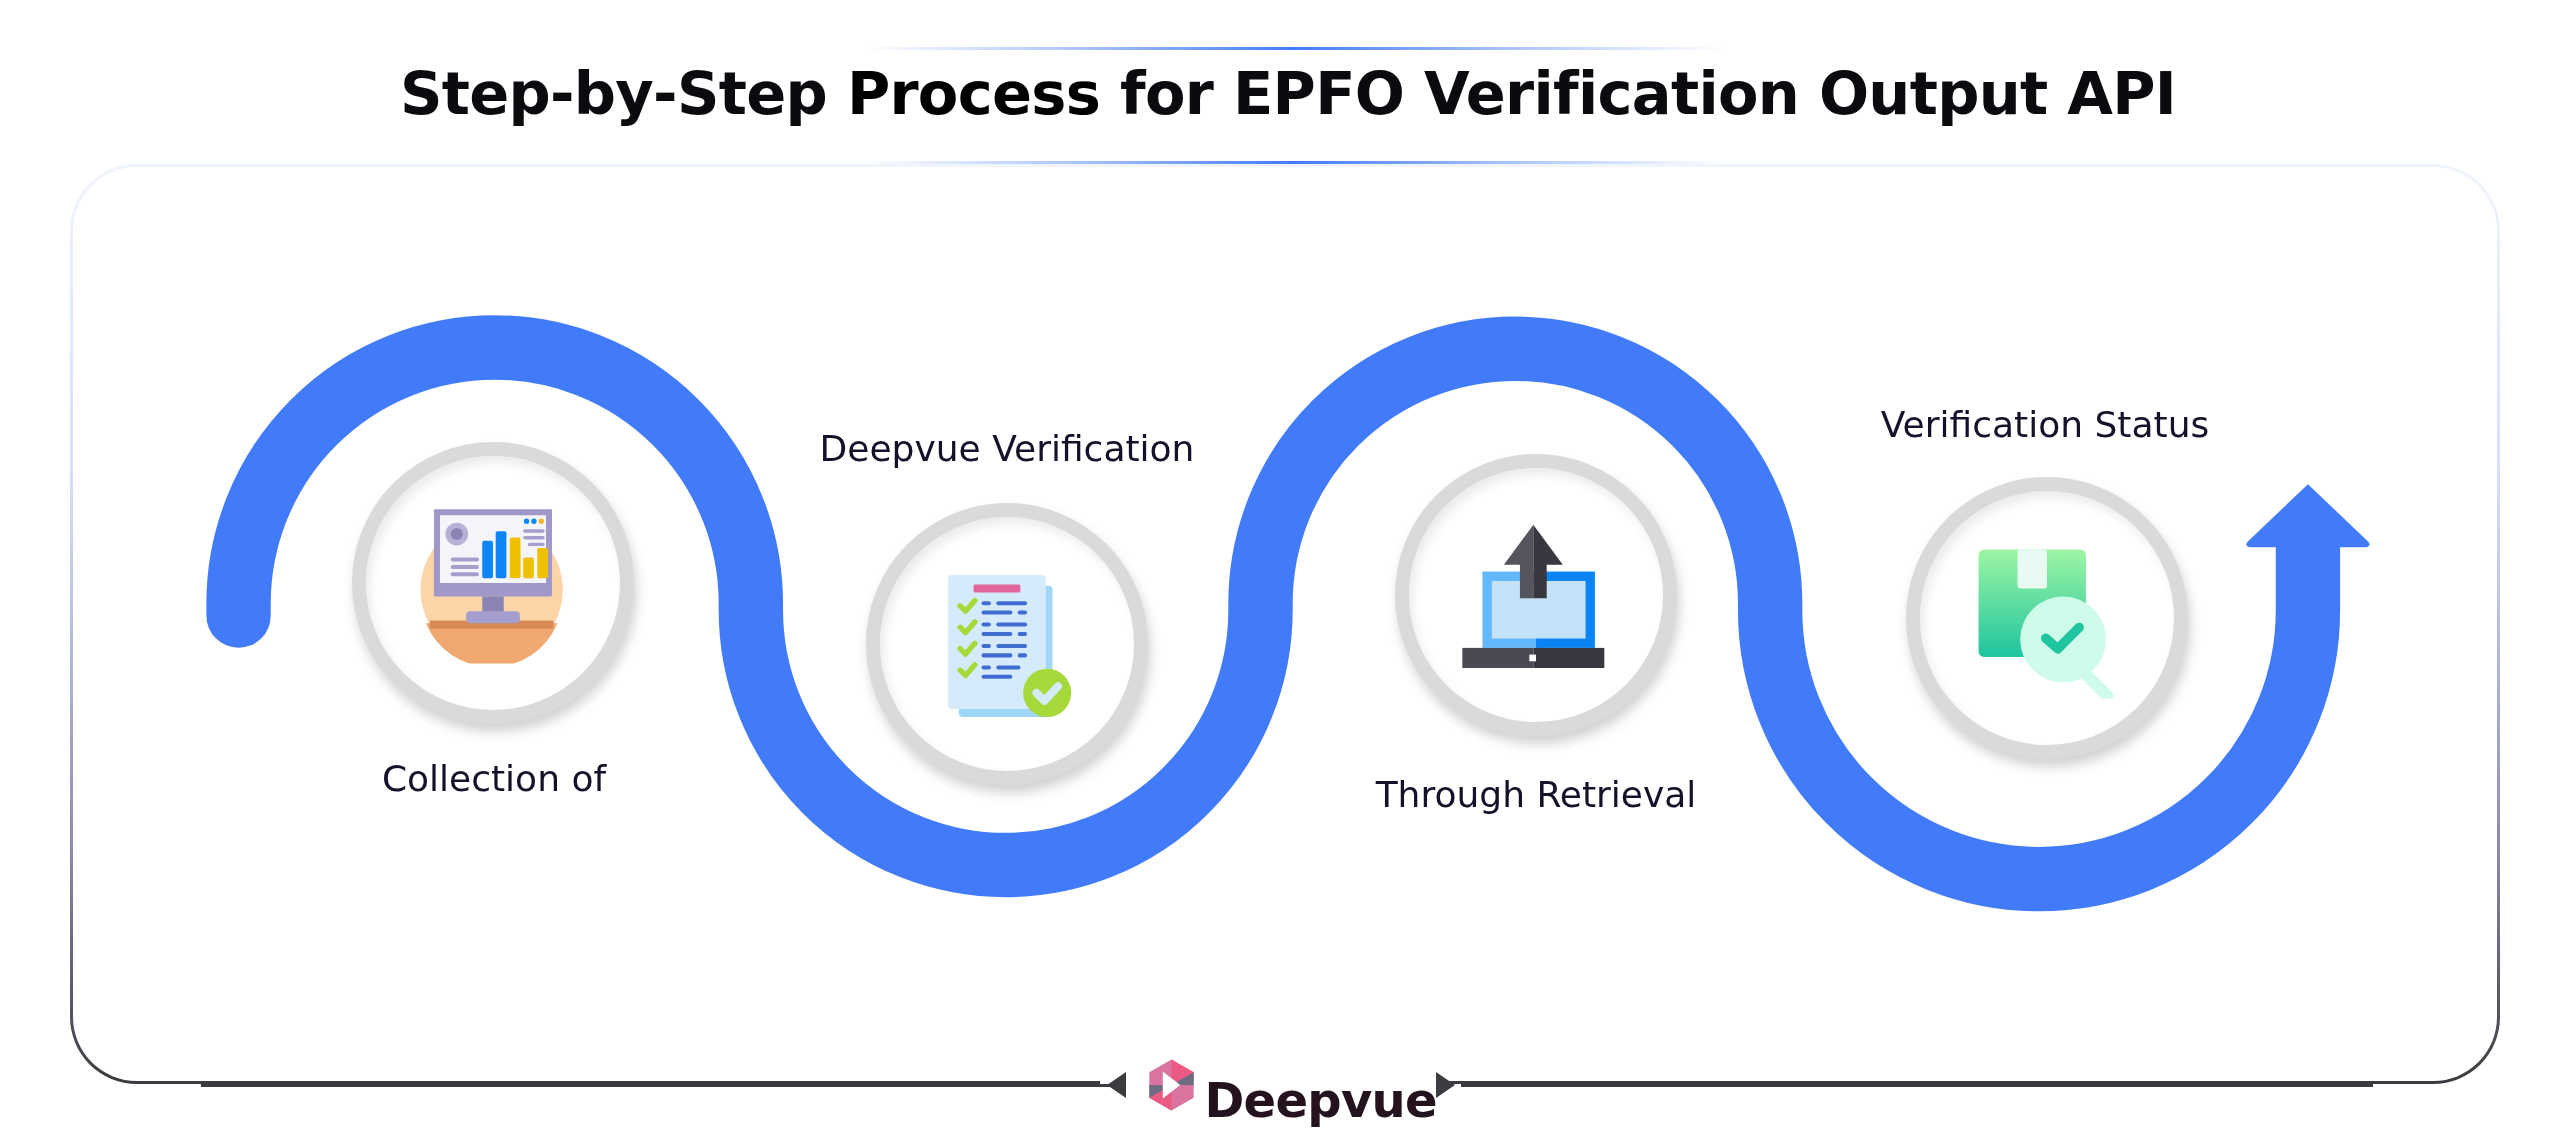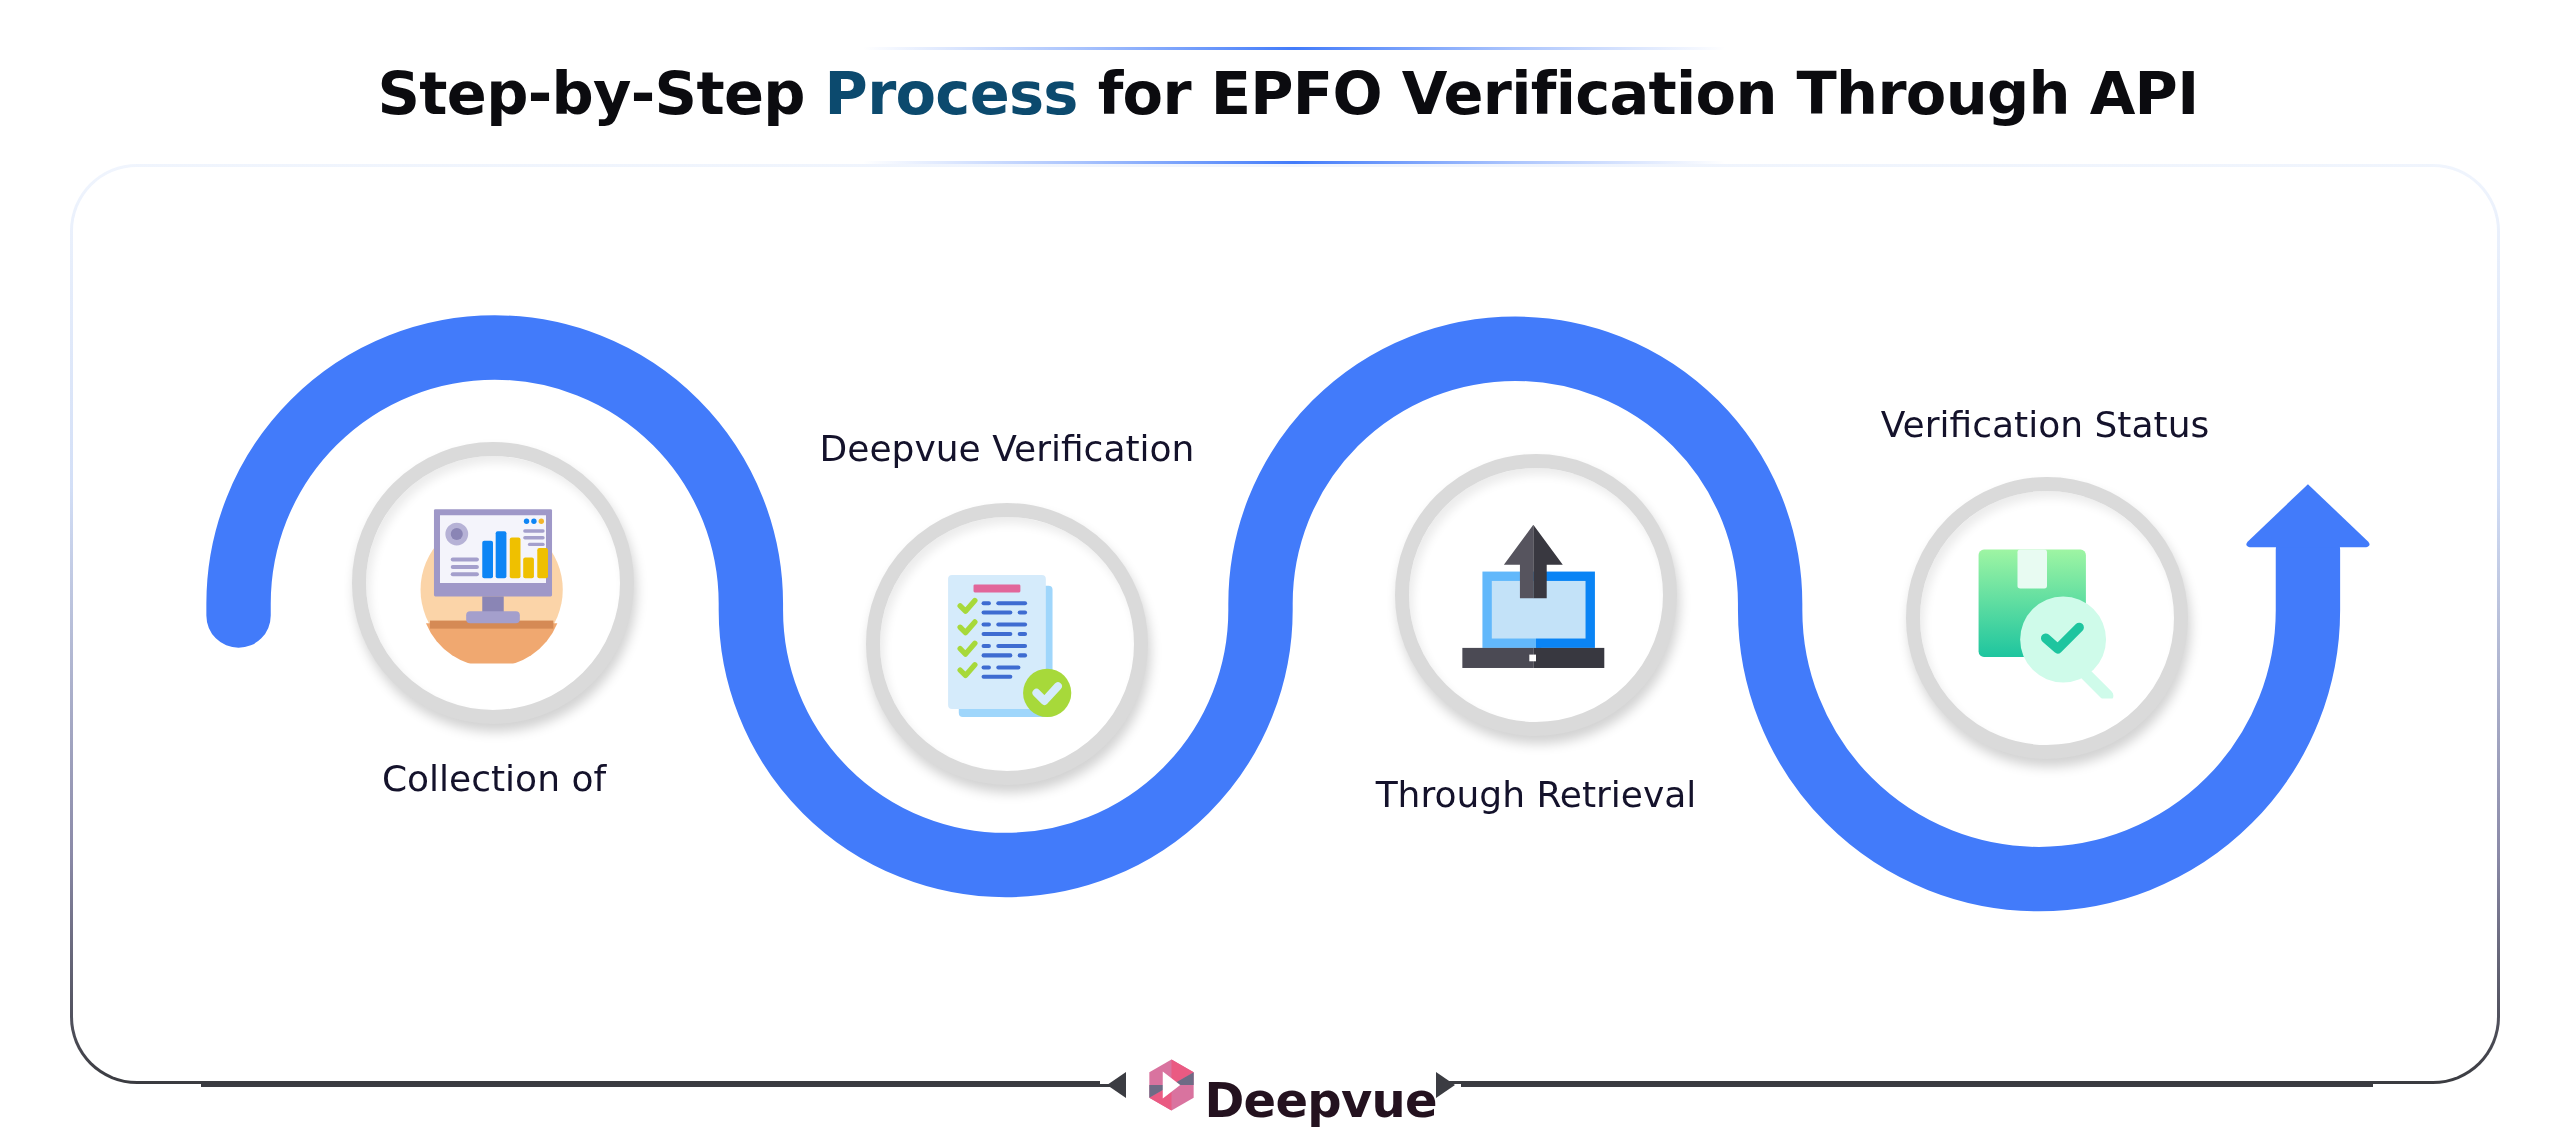--- a/index.html
+++ b/index.html
@@ -13,21 +13,21 @@
     background: linear-gradient(90deg, rgba(66,123,250,0) 0%, rgba(66,123,250,0.45) 25%, #427bfa 50%, rgba(66,123,250,0.45) 75%, rgba(66,123,250,0) 100%);
   }
   .title-line.top { top: 47px; }
   .title-line.bottom { top: 161px; }
   .title {
     position: absolute; left: 0; right: 0; top: 64px; text-align: center;
     font-family: "DejaVu Sans", sans-serif; font-weight: bold;
     font-size: 59px; letter-spacing: -0.7px; color: #0b0b0f; line-height: 1;
     white-space: nowrap;
   }
-  .title .accent { color: #0c4a6e; }
+  .title .accent { color: #000000; }
 
   .card {
     position: absolute; left: 70px; top: 164px; width: 2430px; height: 920px;
     border-radius: 67px; box-sizing: border-box;
     padding: 2.7px;
     background: linear-gradient(180deg, rgba(230,238,252,0.6) 0%, rgba(200,215,245,0.8) 35%, #8b8aa8 75%, #3a3b40 100%);
   }
   .card-inner {
     width: 100%; height: 100%; border-radius: 64px; background: #fff;
   }
@@ -74,21 +74,21 @@
     font-family: "DejaVu Sans", sans-serif; font-weight: bold; font-size: 48px; color: #24121f; letter-spacing: -0.7px; margin-top: 29px;
   }
 </style>
 </head>
 <body>
 
 <div class="title-line top"></div>
 <div class="title">
   <span>Step-by-Step</span>
   <span class="accent">Process</span>
-  <span>for EPFO Verification Through API</span>
+  <span>for EPFO Verification Output API</span>
 </div>
 <div class="title-line bottom"></div>
 
 <div class="card">
   <div class="card-inner"></div>
 </div>
 <div class="footer-mask"></div>
 
 <svg class="wave" width="2576" height="1144" viewBox="0 0 3840 1706">
   <path d="M 355 918

